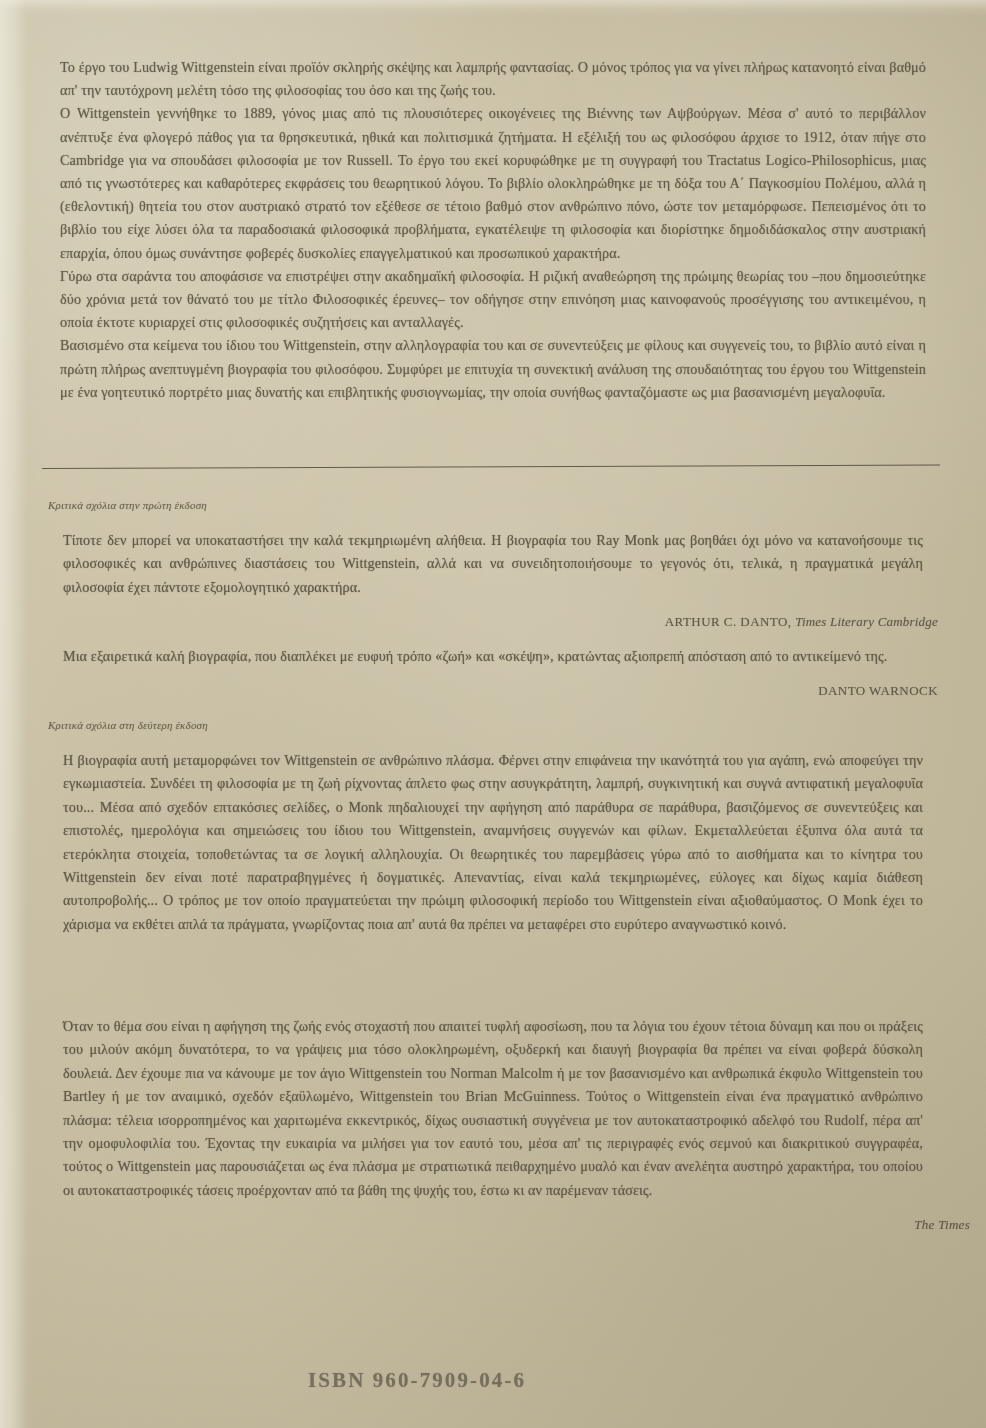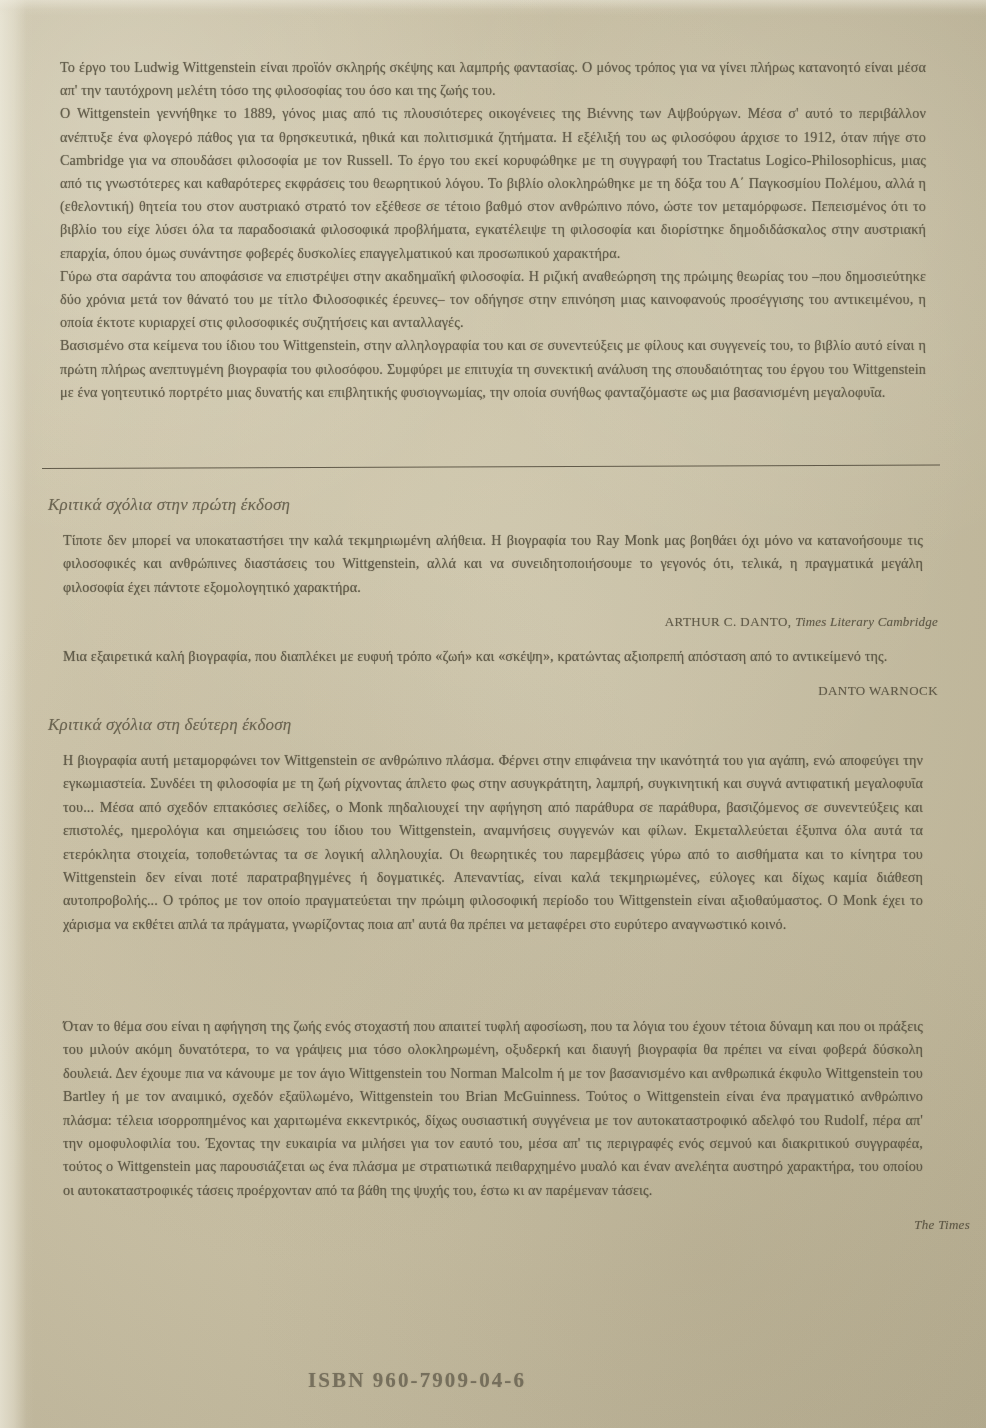--- a/index.html
+++ b/index.html
@@ -105,21 +105,21 @@
     z-index: 5;
   }
 
   .review {
     position: absolute;
     left: 48px;
     width: 890px;
   }
   .review-heading {
     font-style: italic;
-    font-size: 17px;
+    font-size: 11px;
     line-height: 18px;
     color: #57513f;
     opacity: 0.82;
     margin: 0 0 2px 0;
     letter-spacing: 0.2px;
     text-shadow: 0 0 1px rgba(90,84,66,0.5);
   }
   .review-body {
     margin: 15px;
     font-size: 14.1px;
@@ -178,21 +178,21 @@
 <body>
 
 <div id="page">
 
   <div class="edge-strip"></div>
   <div class="edge-strip-top"></div>
 
   <div class="content">
 
     <div class="blurb">
-      <p class="first-run">Το έργο του Ludwig Wittgenstein είναι προϊόν σκληρής σκέψης και λαμπρής φαντασίας. Ο μόνος τρόπος για να γίνει πλήρως κατανοητό είναι μέσα απ' την ταυτόχρονη μελέτη τόσο της φιλοσοφίας του όσο και της ζωής του.</p>
+      <p class="first-run">Το έργο του Ludwig Wittgenstein είναι προϊόν σκληρής σκέψης και λαμπρής φαντασίας. Ο μόνος τρόπος για να γίνει πλήρως κατανοητό είναι βαθμό απ' την ταυτόχρονη μελέτη τόσο της φιλοσοφίας του όσο και της ζωής του.</p>
       <p class="first-run">Ο Wittgenstein γεννήθηκε το 1889, γόνος μιας από τις πλουσιότερες οικογένειες της Βιέννης των Αψβούργων. Μέσα σ' αυτό το περιβάλλον ανέπτυξε ένα φλογερό πάθος για τα θρησκευτικά, ηθικά και πολιτισμικά ζητήματα. Η εξέλιξή του ως φιλοσόφου άρχισε το 1912, όταν πήγε στο Cambridge για να σπουδάσει φιλοσοφία με τον Russell. Το έργο του εκεί κορυφώθηκε με τη συγγραφή του Tractatus Logico-Philosophicus, μιας από τις γνωστότερες και καθαρότερες εκφράσεις του θεωρητικού λόγου. Το βιβλίο ολοκληρώθηκε με τη δόξα του Α΄ Παγκοσμίου Πολέμου, αλλά η (εθελοντική) θητεία του στον αυστριακό στρατό τον εξέθεσε σε τέτοιο βαθμό στον ανθρώπινο πόνο, ώστε τον μεταμόρφωσε. Πεπεισμένος ότι το βιβλίο του είχε λύσει όλα τα παραδοσιακά φιλοσοφικά προβλήματα, εγκατέλειψε τη φιλοσοφία και διορίστηκε δημοδιδάσκαλος στην αυστριακή επαρχία, όπου όμως συνάντησε φοβερές δυσκολίες επαγγελματικού και προσωπικού χαρακτήρα.</p>
       <p class="first-run">Γύρω στα σαράντα του αποφάσισε να επιστρέψει στην ακαδημαϊκή φιλοσοφία. Η ριζική αναθεώρηση της πρώιμης θεωρίας του –που δημοσιεύτηκε δύο χρόνια μετά τον θάνατό του με τίτλο Φιλοσοφικές έρευνες– τον οδήγησε στην επινόηση μιας καινοφανούς προσέγγισης του αντικειμένου, η οποία έκτοτε κυριαρχεί στις φιλοσοφικές συζητήσεις και ανταλλαγές.</p>
       <p class="first-run">Βασισμένο στα κείμενα του ίδιου του Wittgenstein, στην αλληλογραφία του και σε συνεντεύξεις με φίλους και συγγενείς του, το βιβλίο αυτό είναι η πρώτη πλήρως ανεπτυγμένη βιογραφία του φιλοσόφου. Συμφύρει με επιτυχία τη συνεκτική ανάλυση της σπουδαιότητας του έργου του Wittgenstein με ένα γοητευτικό πορτρέτο μιας δυνατής και επιβλητικής φυσιογνωμίας, την οποία συνήθως φανταζόμαστε ως μια βασανισμένη μεγαλοφυΐα.</p>
     </div>
 
     <hr class="divider">
 
     <div class="review" id="review-danto">
       <p class="review-heading">Κριτικά σχόλια στην πρώτη έκδοση</p>
       <p class="review-body">Τίποτε δεν μπορεί να υποκαταστήσει την καλά τεκμηριωμένη αλήθεια. Η βιογραφία του Ray Monk μας βοηθάει όχι μόνο να κατανοήσουμε τις φιλοσοφικές και ανθρώπινες διαστάσεις του Wittgenstein, αλλά και να συνειδητοποιήσουμε το γεγονός ότι, τελικά, η πραγματικά μεγάλη φιλοσοφία έχει πάντοτε εξομολογητικό χαρακτήρα.</p>

